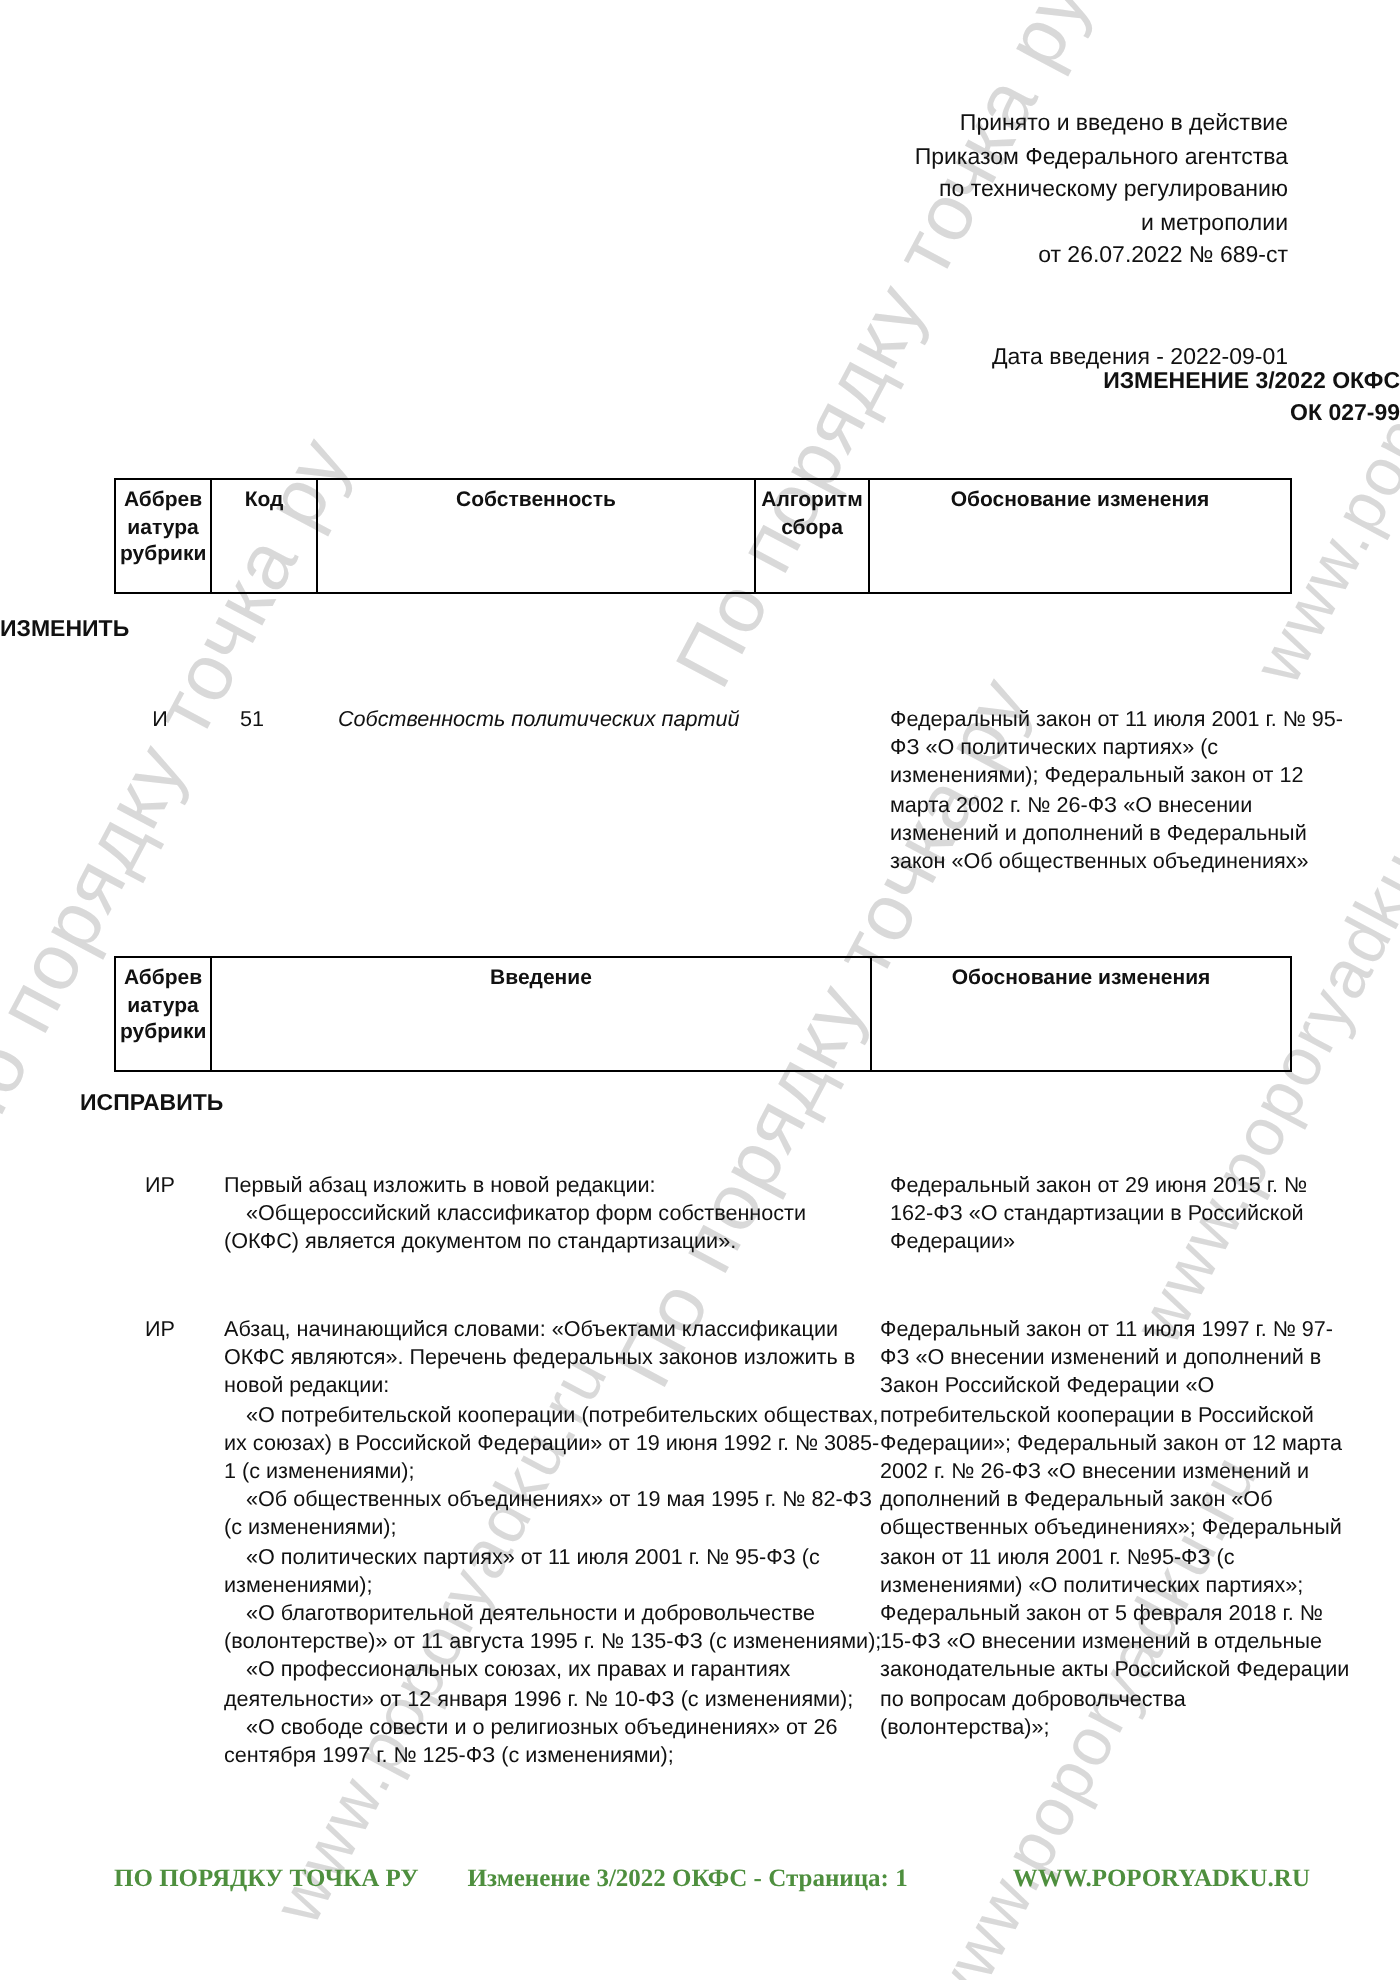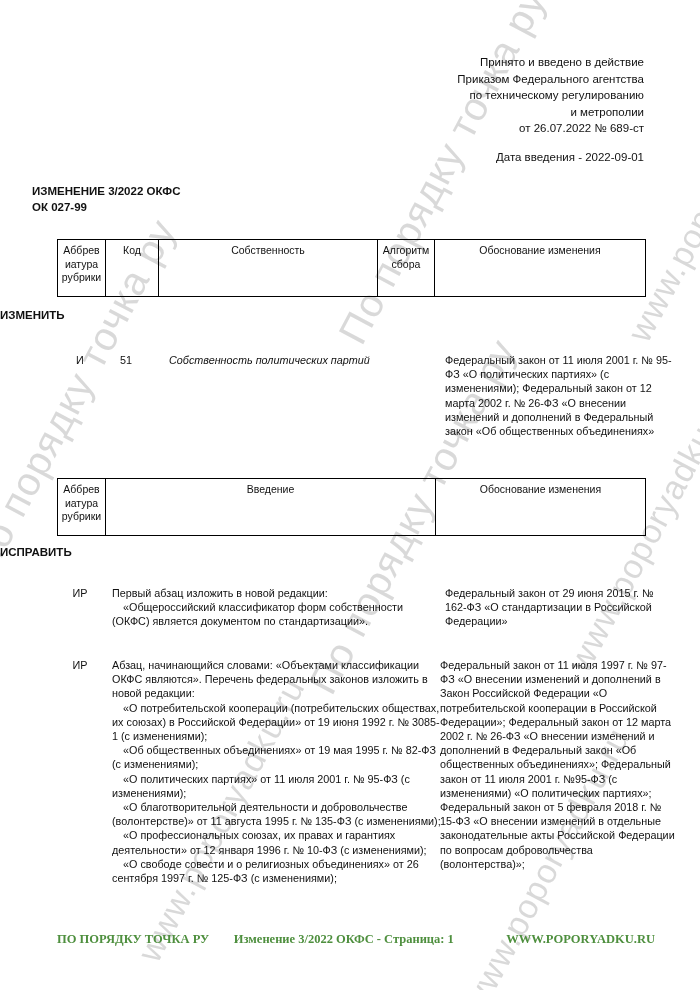--- a/index.html
+++ b/index.html
@@ -46,59 +46,60 @@
 
   .topblock {
     position: absolute;
     right: 56px;
     top: 54px;
     text-align: right;
     font-size: 11.5px;
     line-height: 16.5px;
   }
   .topblock .date {
-    margin-top: 12px;
+    margin-top: 34px;
   }
 
   .doctitle {
     position: absolute;
     left: 0; right: 0;
     top: 184px;
-    text-align: left;
+    text-align: right;
     font-weight: bold;
     font-size: 11.5px;
     line-height: 15.5px;
     margin-left: 32px;
   }
 
   
   table.hdr {
     position: absolute;
     border-collapse: collapse;
     table-layout: fixed;
     font-size: 10.5px;
+    font-weight: bold;
   }
   table.hdr td {
     border: 1.3px solid #000000;
     text-align: center;
     vertical-align: top;
     padding: 4px 2px 0 2px;
     line-height: 13.5px;
   }
   #table1 { left: 57px; top: 239px; width: 588px; }
   #table2 { left: 57px; top: 478px; width: 588px; }
 
   .sectionlabel {
     position: absolute;
     left: 0; right: 0;
     font-weight: bold;
     font-size: 11.5px;
   }
   #lbl-izmenit  { top: 309px; }
-  #lbl-ispravit { top: 546px; }
+  #lbl-ispravit { top: 546px; padding-left: 40px; }
 
   
   .crow {
     position: absolute;
     font-size: 10.8px;
     line-height: 14.2px;
   }
   .crow .abbr {
     position: absolute;
     width: 46px;

